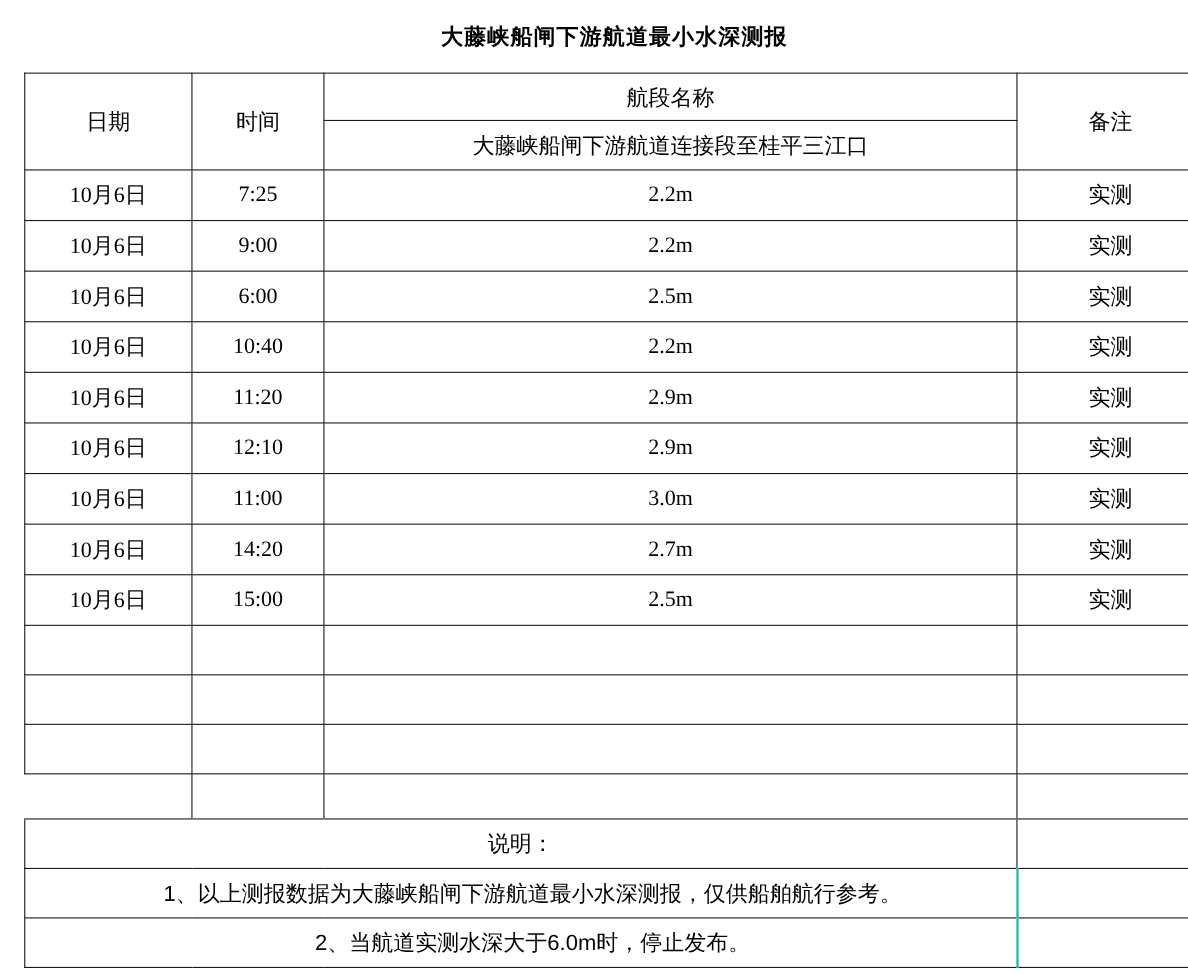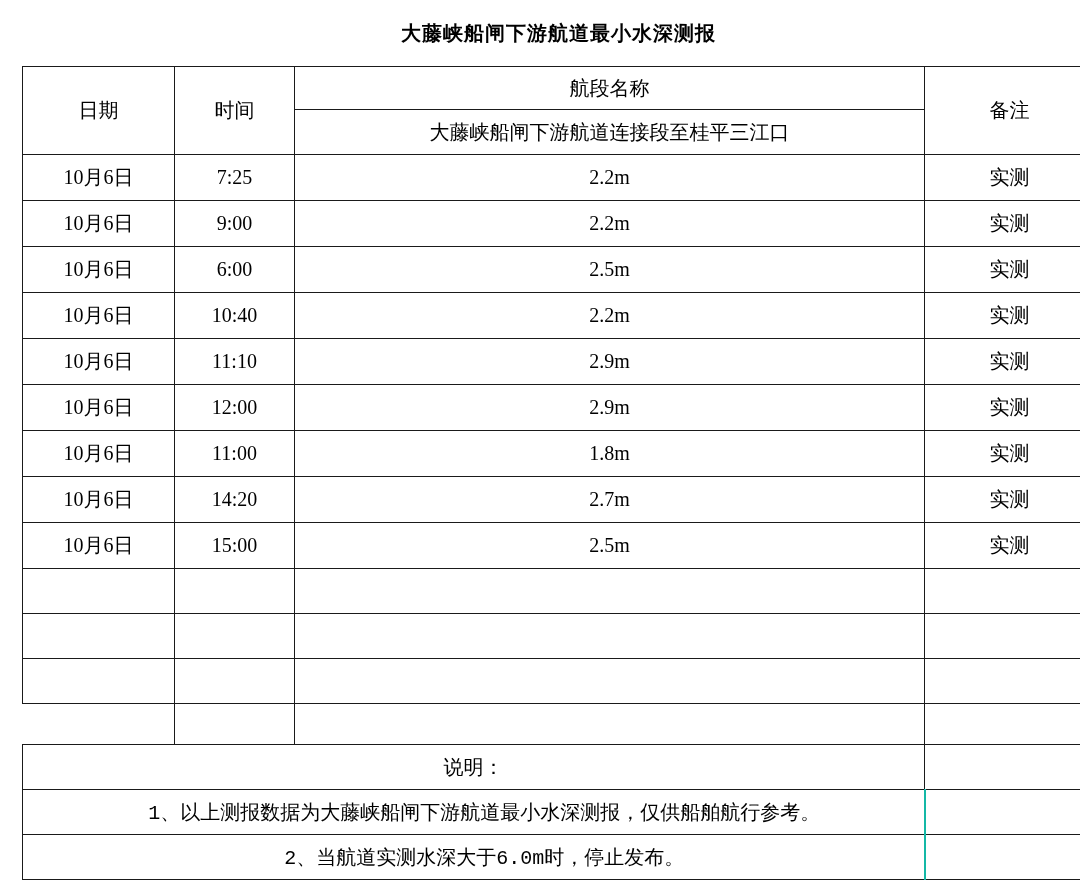--- a/index.html
+++ b/index.html
@@ -95,21 +95,21 @@
     border-right: 2px solid #14b8a6;
   }
   .note-row td.vline-left {
     border-left: 1px solid #1a1a1a;
   }
   .note-text {
     display: block;
     white-space: nowrap;
   }
   .note-indent { padding-left: 22px; }
-  .note-sep-top { border-top: 1px solid #1a1a1a !important; font-family: Liberation Mono, monospace; }
+  .note-sep-top { border-top: 1px solid #1a1a1a !important; }
 </style>
 </head>
 <body>
 
 <div class="sheet">
 
   <table class="grid">
     <colgroup>
       <col class="c-date">
       <col class="c-time">
@@ -149,34 +149,34 @@
         <td>实测</td>
       </tr>
       <tr class="data-row">
         <td>10月6日</td>
         <td>10:40</td>
         <td>2.2m</td>
         <td>实测</td>
       </tr>
       <tr class="data-row">
         <td>10月6日</td>
-        <td>11:10</td>
+        <td>11:20</td>
         <td>2.9m</td>
         <td>实测</td>
       </tr>
       <tr class="data-row">
         <td>10月6日</td>
-        <td>12:00</td>
+        <td>12:10</td>
         <td>2.9m</td>
         <td>实测</td>
       </tr>
       <tr class="data-row">
         <td>10月6日</td>
         <td>11:00</td>
-        <td>1.8m</td>
+        <td>3.0m</td>
         <td>实测</td>
       </tr>
       <tr class="data-row">
         <td>10月6日</td>
         <td>14:20</td>
         <td>2.7m</td>
         <td>实测</td>
       </tr>
       <tr class="data-row">
         <td>10月6日</td>

